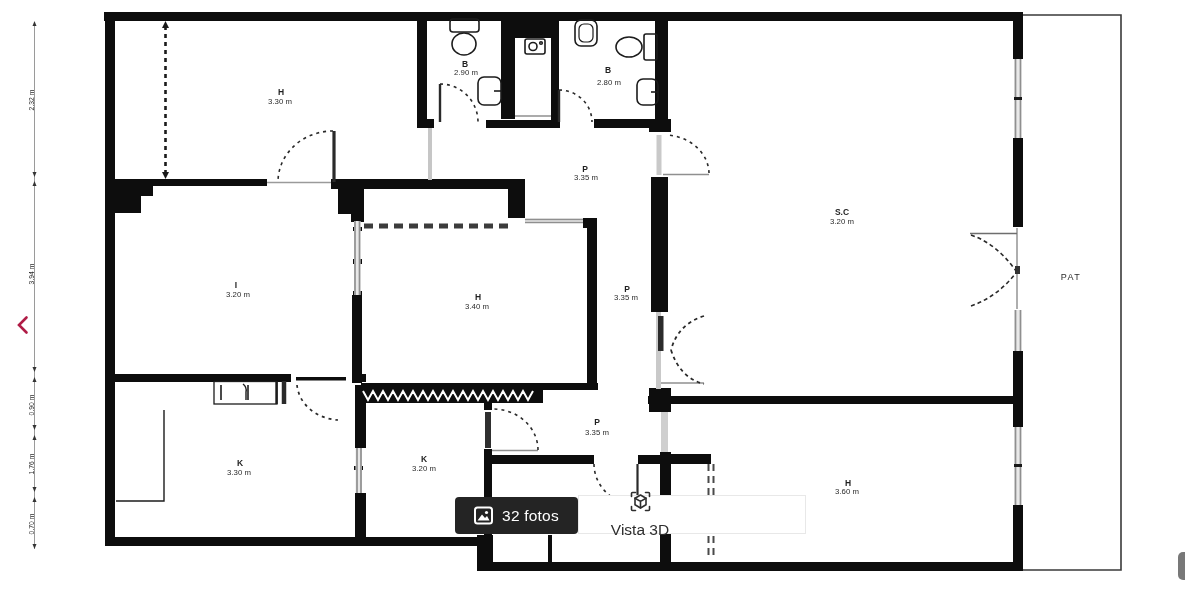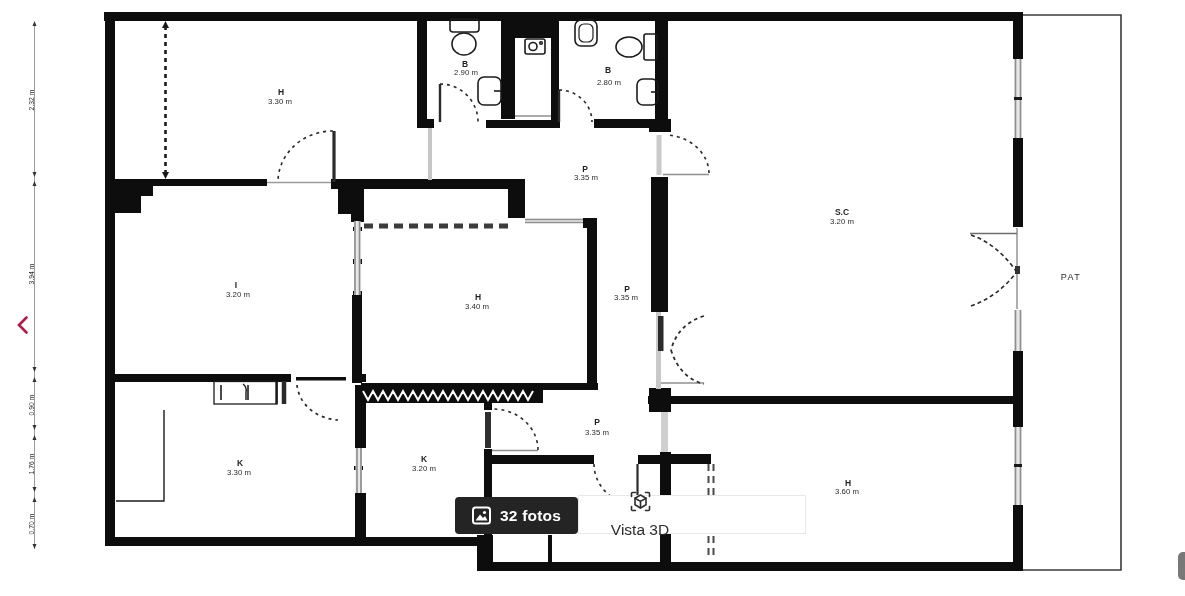--- a/index.html
+++ b/index.html
@@ -4,21 +4,21 @@
 <style>
   html,body{margin:0;padding:0;background:#fff;width:1185px;height:596px;overflow:hidden;
     font-family:"Liberation Sans", sans-serif;-webkit-font-smoothing:antialiased;}
   .btnrow{transform:translateZ(0);}
   .wrap{position:relative;width:1185px;height:596px;}
   svg.plan{position:absolute;left:0;top:0;filter:blur(0.45px);}
   .darkbtn svg,.cell svg{flex:0 0 auto;}
   .btnrow{position:absolute;left:455px;top:495px;height:39px;}
   .darkbtn{position:absolute;left:0px;top:2px;width:123px;height:37px;background:#242424;
     border-radius:4px;display:flex;align-items:center;justify-content:center;gap:9px;}
-  .darkbtn span{color:#fff;font-weight:bold;font-size:15.5px;letter-spacing:0.2px;}
+  .darkbtn span{color:#fff;font-weight:normal;font-size:15.5px;letter-spacing:0.2px;}
   .whitegrp{position:absolute;left:123px;top:0px;width:228px;height:39px;background:#fff;
     border:1px solid #e8e8e8;box-sizing:border-box;display:flex;}
   .cell{display:flex;align-items:center;justify-content:center;gap:9px;}
   .cell+.cell{border-left:1px solid #d8d8d8;}
   .cell span{color:#2e2e2e;font-size:15.5px;}
   .thumb{position:absolute;left:1178px;top:552px;width:12px;height:28px;background:#787878;border-radius:5px;}
 </style>
 </head>
 <body>
 <div class="wrap">

